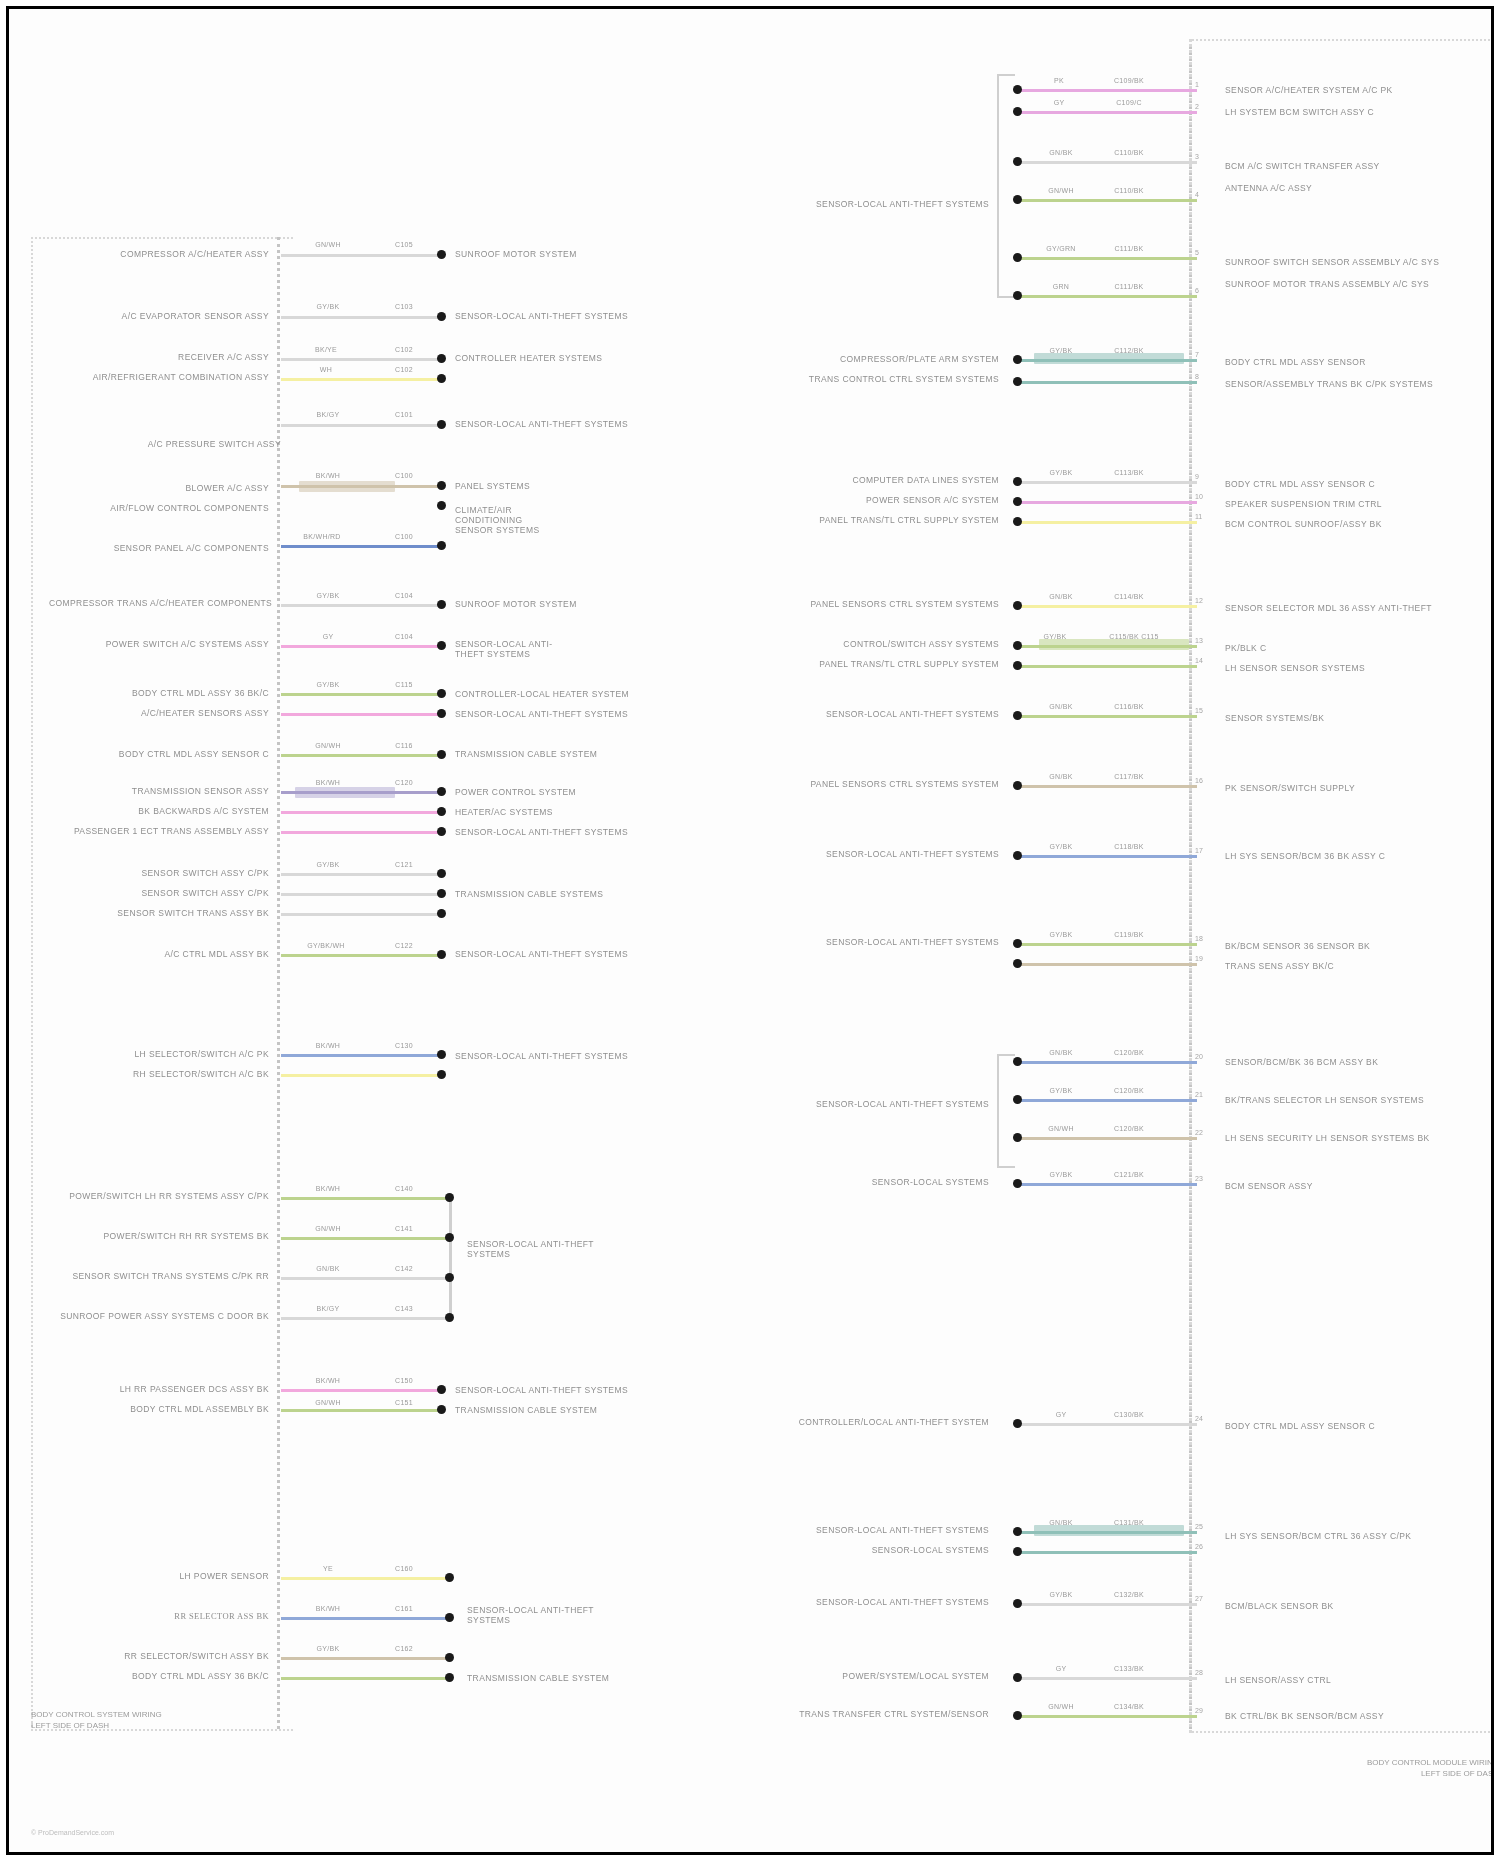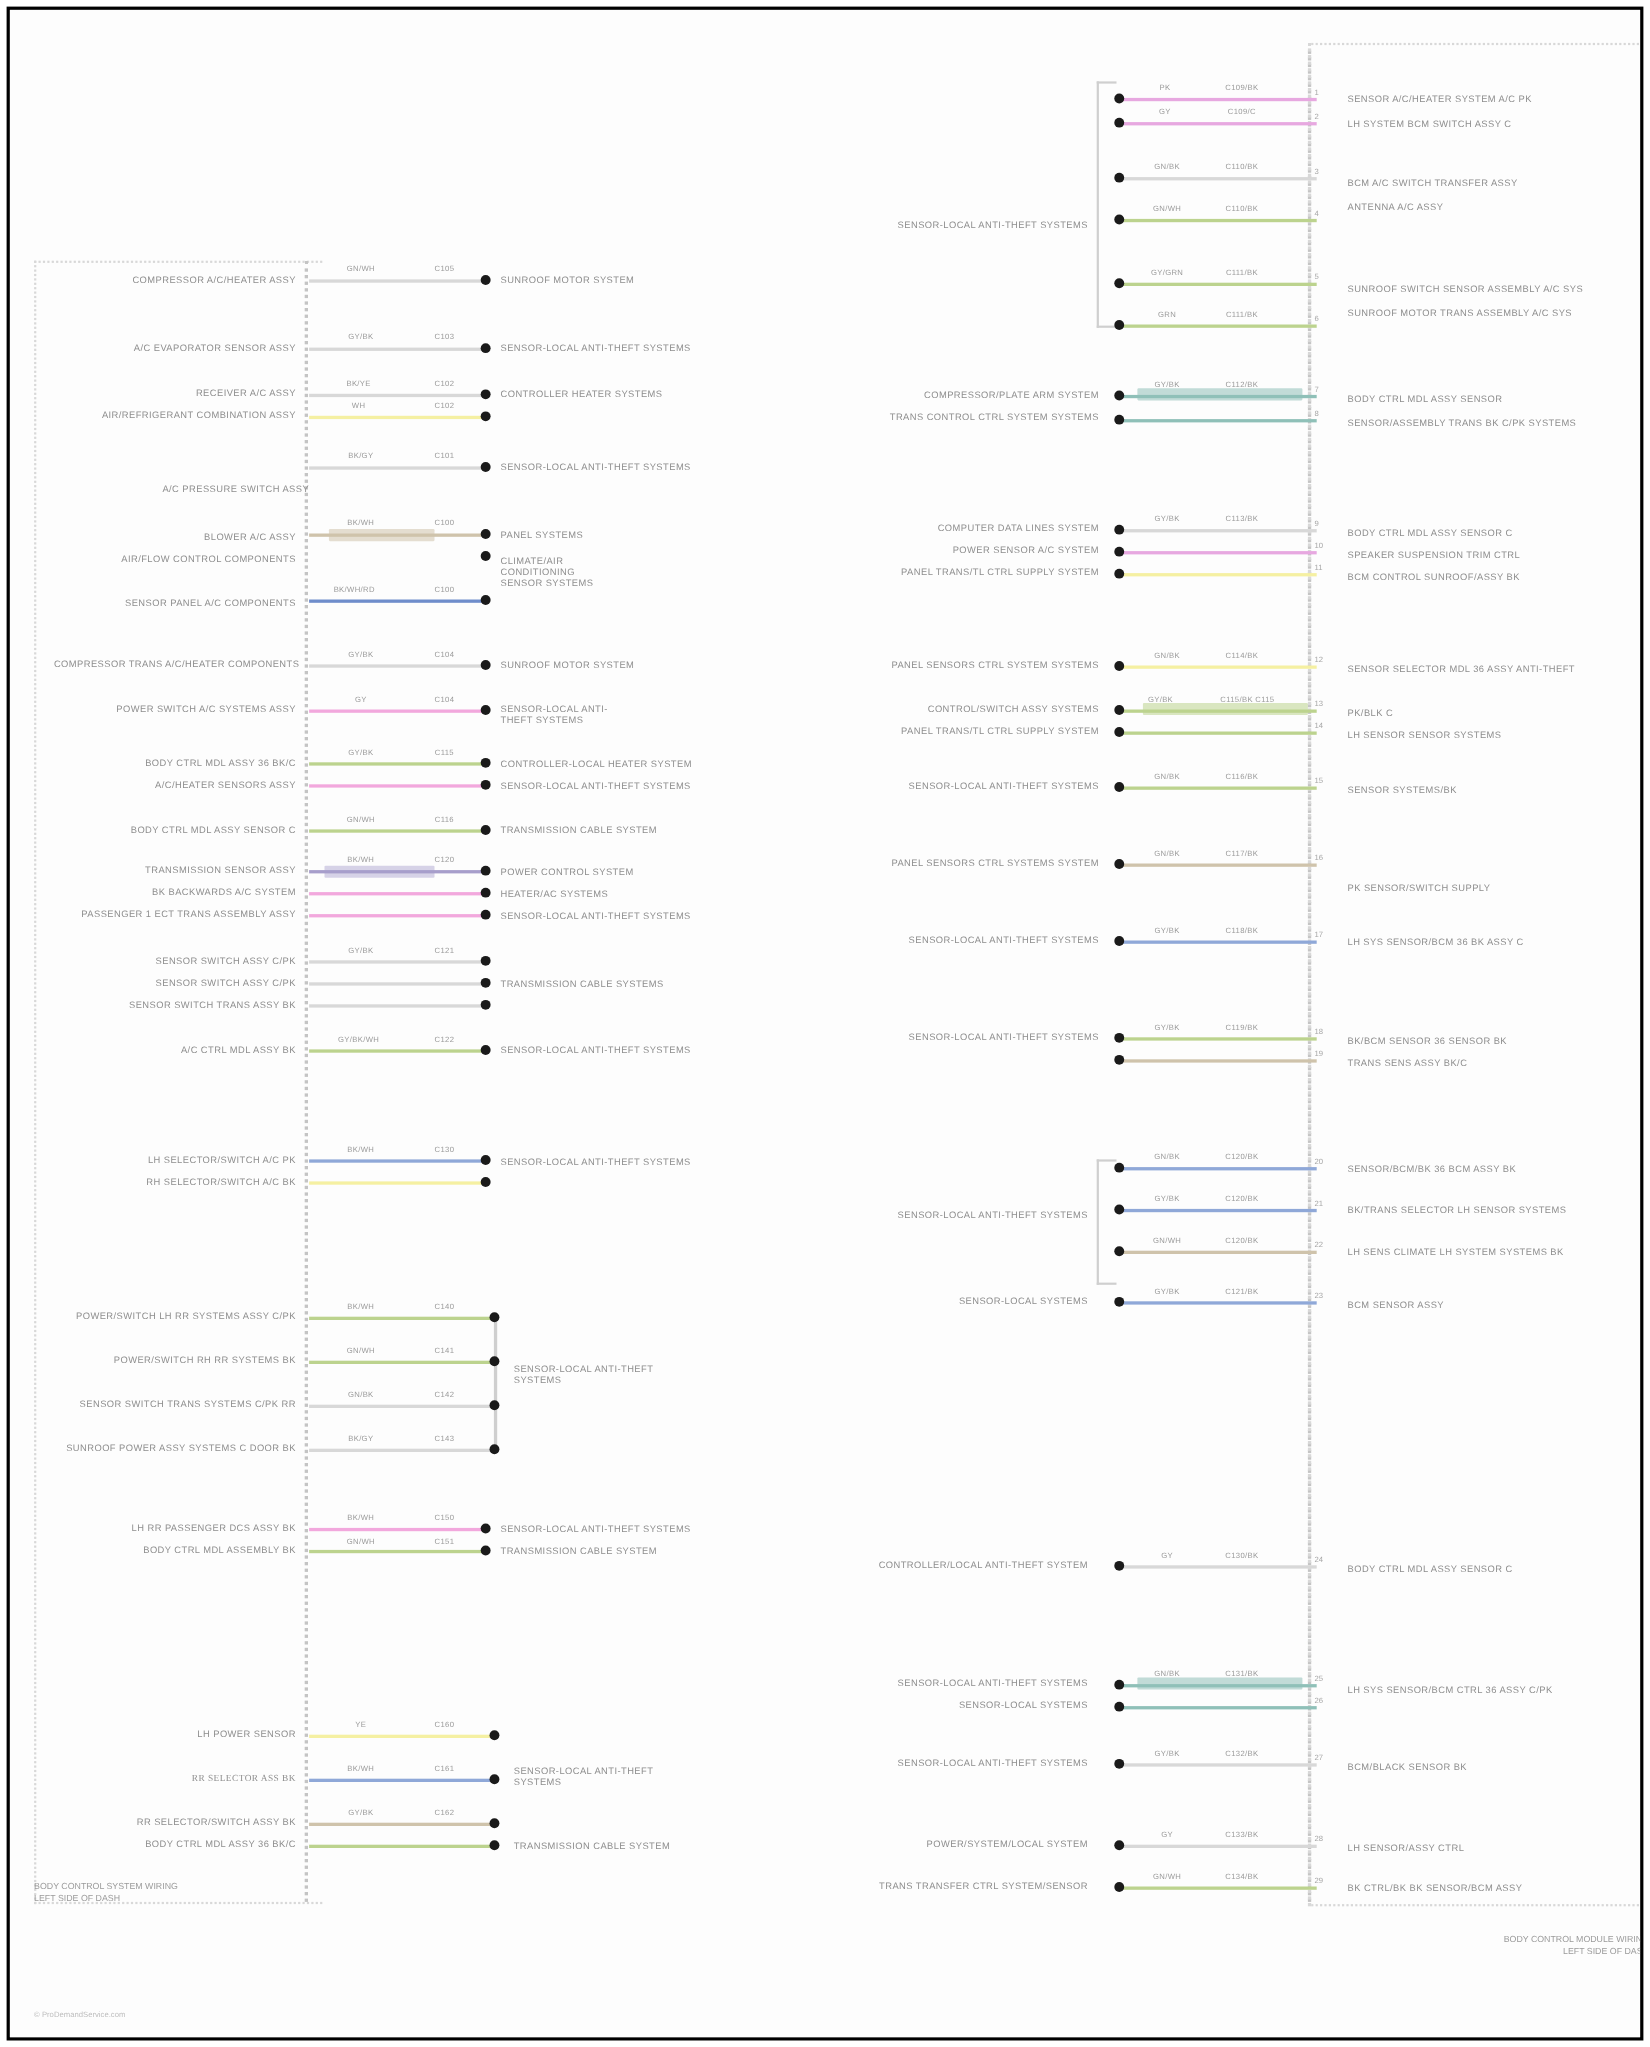--- a/index.html
+++ b/index.html
@@ -407,21 +407,21 @@
     <div class="tag c" style="left:1090px; top:694px; width:60px; text-align:center;">C116/BK</div>
     <div class="num" style="left:1186px; top:698px;">15</div>
     <div class="lbl" style="left:1216px; top:704px; width:250px;">SENSOR SYSTEMS/BK</div>
 
     <div class="lbl r" style="left:740px; top:770px; width:250px;">PANEL SENSORS CTRL SYSTEMS SYSTEM</div>
     <div class="wire" style="left:1010px; top:776px; width:178px; background:#cfc3ab;"></div>
     <div class="conn" style="left:1004px; top:772px;"></div>
     <div class="tag c" style="left:1030px; top:764px; width:44px; text-align:center;">GN/BK</div>
     <div class="tag c" style="left:1090px; top:764px; width:60px; text-align:center;">C117/BK</div>
     <div class="num" style="left:1186px; top:768px;">16</div>
-    <div class="lbl" style="left:1216px; top:774px; width:250px;margin-top:19px;">PK SENSOR/SWITCH SUPPLY</div>
+    <div class="lbl" style="left:1216px; top:774px; width:250px;">PK SENSOR/SWITCH SUPPLY</div>
 
     <div class="lbl r" style="left:760px; top:840px; width:230px;">SENSOR-LOCAL ANTI-THEFT SYSTEMS</div>
     <div class="wire" style="left:1010px; top:846px; width:178px; background:#8fa8d8;"></div>
     <div class="conn" style="left:1004px; top:842px;"></div>
     <div class="tag c" style="left:1030px; top:834px; width:44px; text-align:center;">GY/BK</div>
     <div class="tag c" style="left:1090px; top:834px; width:60px; text-align:center;">C118/BK</div>
     <div class="num" style="left:1186px; top:838px;">17</div>
     <div class="lbl" style="left:1216px; top:842px; width:250px;">LH SYS SENSOR/BCM 36 BK ASSY C</div>
     <div class="lbl" style="left:1216px; top:862px; width:250px;"></div>
 
@@ -449,21 +449,21 @@
     <div class="tag c" style="left:1090px; top:1040px; width:60px; text-align:center;">C120/BK</div>
     <div class="tag c" style="left:1030px; top:1078px; width:44px; text-align:center;">GY/BK</div>
     <div class="tag c" style="left:1090px; top:1078px; width:60px; text-align:center;">C120/BK</div>
     <div class="tag c" style="left:1030px; top:1116px; width:44px; text-align:center;">GN/WH</div>
     <div class="tag c" style="left:1090px; top:1116px; width:60px; text-align:center;">C120/BK</div>
     <div class="num" style="left:1186px; top:1044px;">20</div>
     <div class="num" style="left:1186px; top:1082px;">21</div>
     <div class="num" style="left:1186px; top:1120px;">22</div>
     <div class="lbl" style="left:1216px; top:1048px; width:250px;">SENSOR/BCM/BK 36 BCM ASSY BK</div>
     <div class="lbl" style="left:1216px; top:1086px; width:250px;">BK/TRANS SELECTOR LH SENSOR SYSTEMS</div>
-    <div class="lbl" style="left:1216px; top:1124px; width:250px;">LH SENS CLIMATE LH SYSTEM SYSTEMS BK</div>
+    <div class="lbl" style="left:1216px; top:1124px; width:250px;">LH SENS SECURITY LH SENSOR SYSTEMS BK</div>
 
     <div class="lbl r" style="left:790px; top:1168px; width:190px;">SENSOR-LOCAL SYSTEMS</div>
     <div class="wire" style="left:1010px; top:1174px; width:178px; background:#8fa8d8;"></div>
     <div class="conn" style="left:1004px; top:1170px;"></div>
     <div class="tag c" style="left:1030px; top:1162px; width:44px; text-align:center;">GY/BK</div>
     <div class="tag c" style="left:1090px; top:1162px; width:60px; text-align:center;">C121/BK</div>
     <div class="num" style="left:1186px; top:1166px;">23</div>
     <div class="lbl" style="left:1216px; top:1172px; width:250px;">BCM SENSOR ASSY</div>
 
     <div class="lbl r" style="left:770px; top:1408px; width:210px;">CONTROLLER/LOCAL ANTI-THEFT SYSTEM</div>

